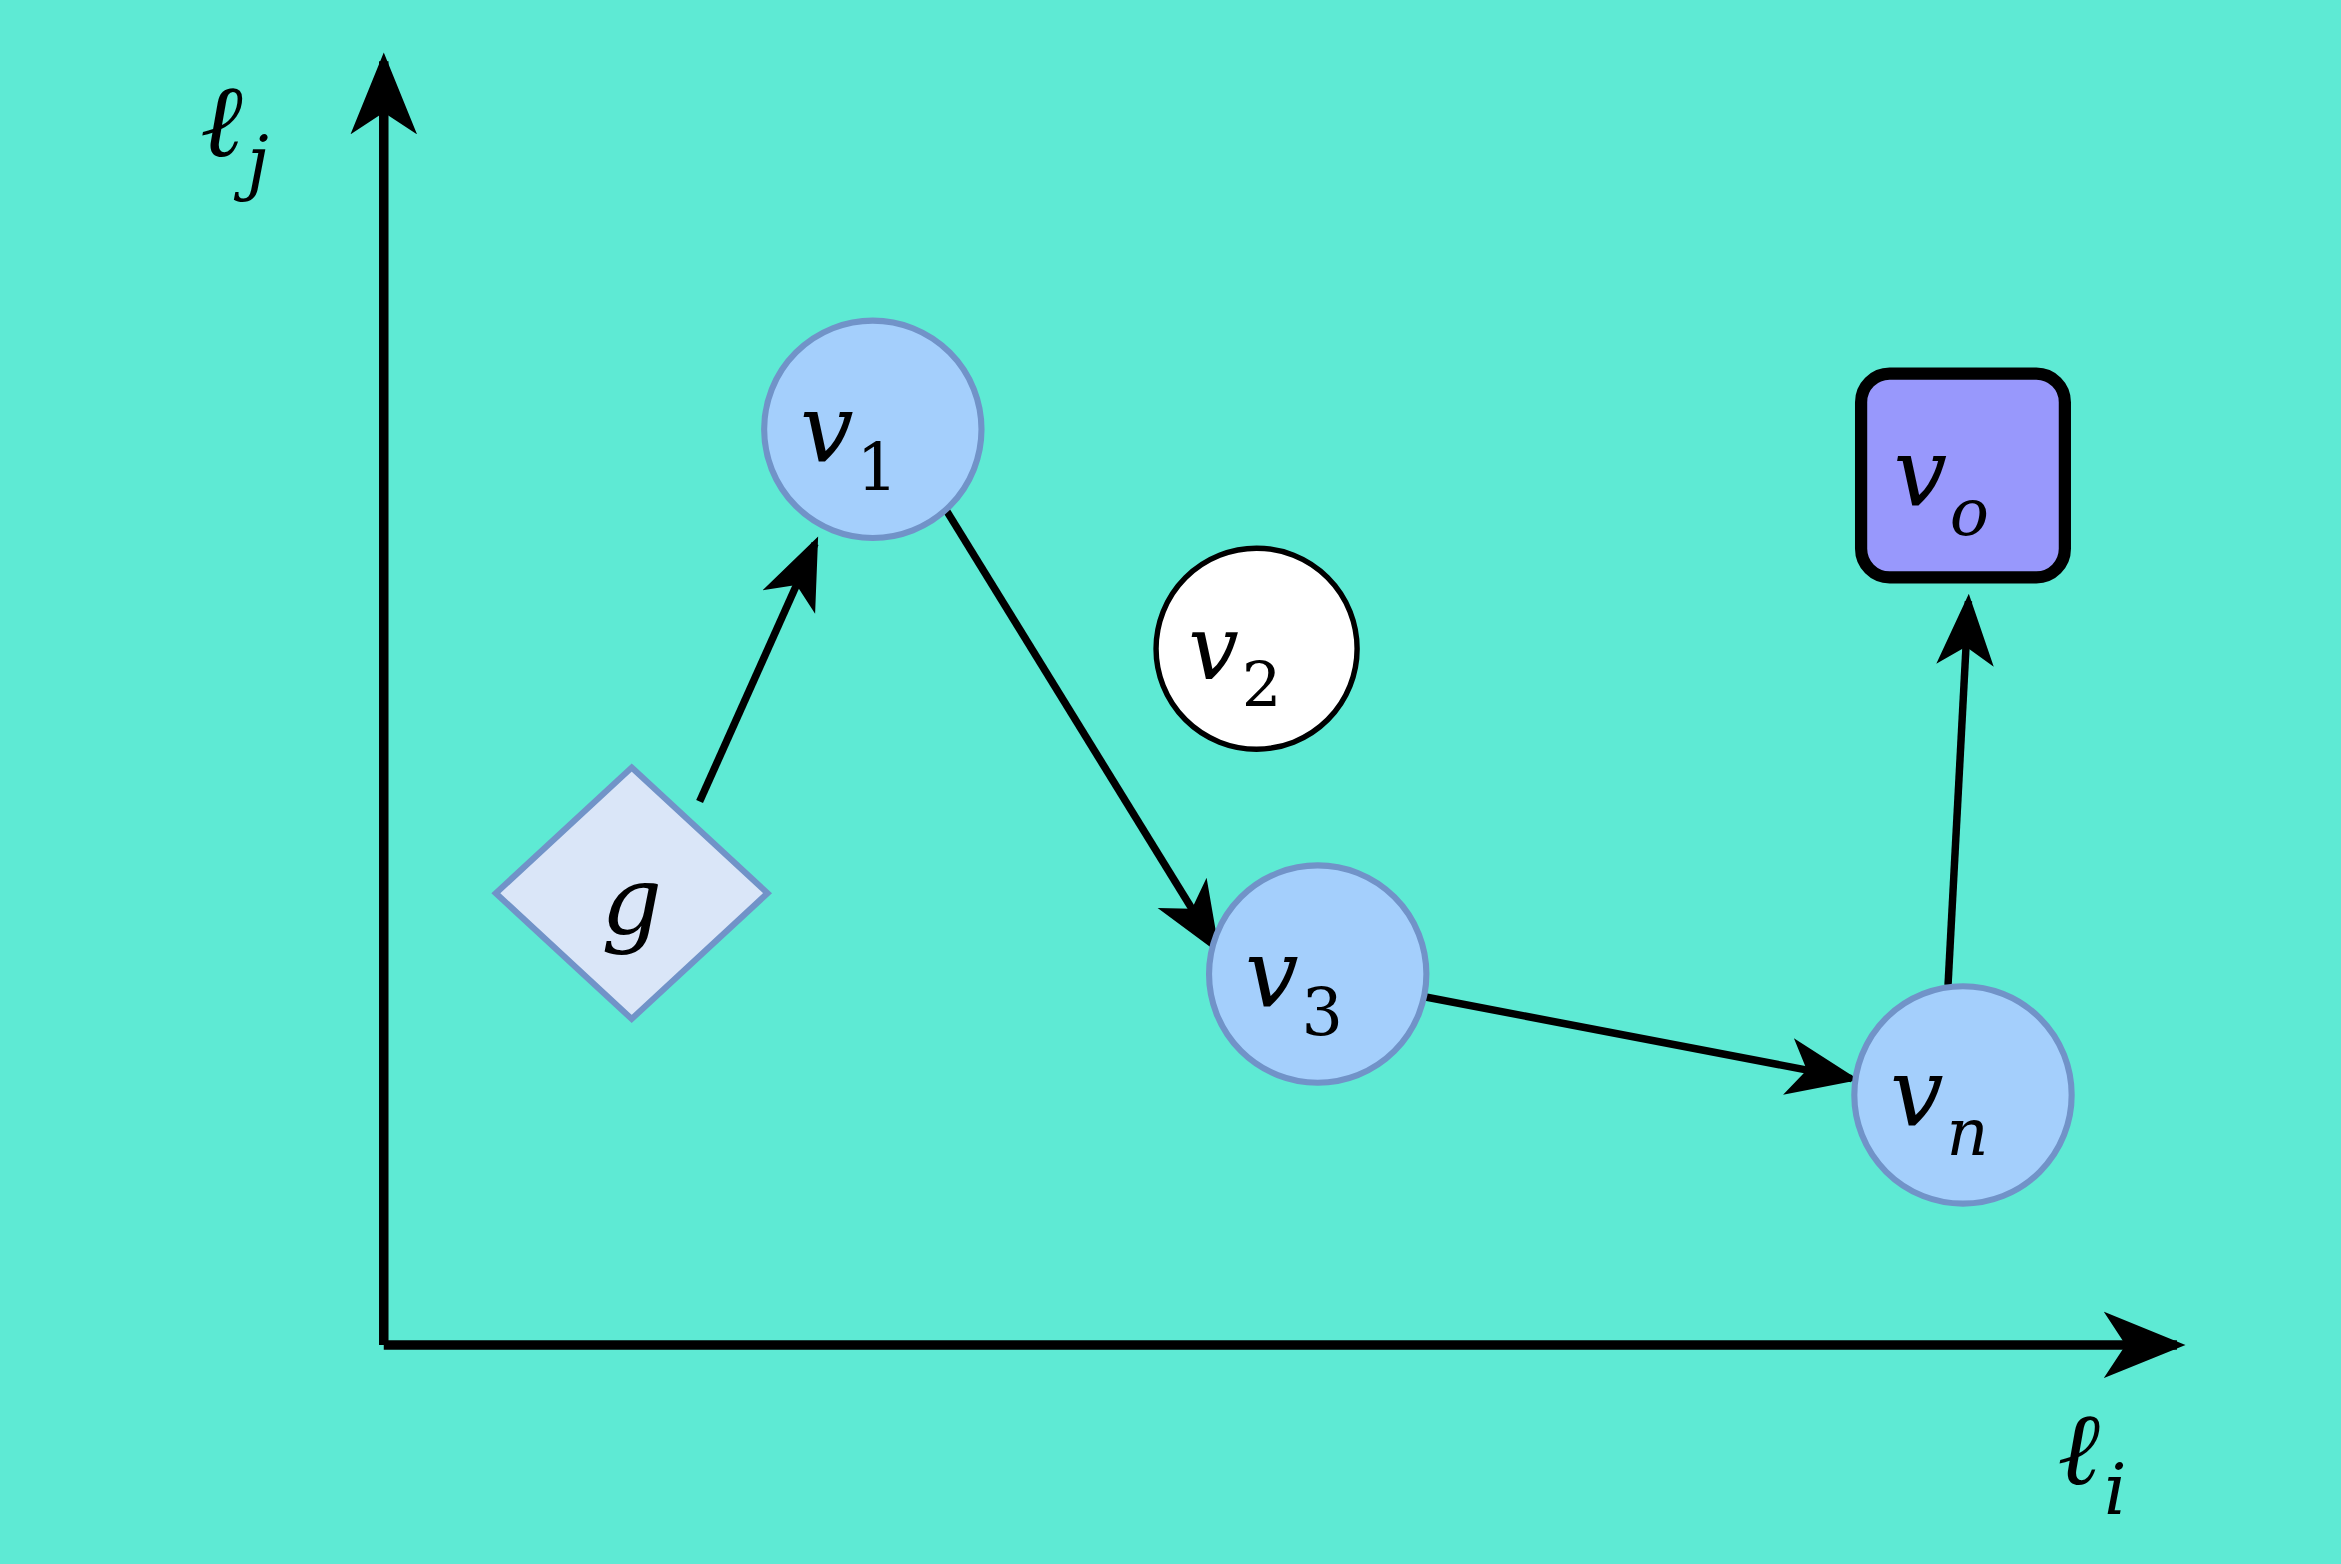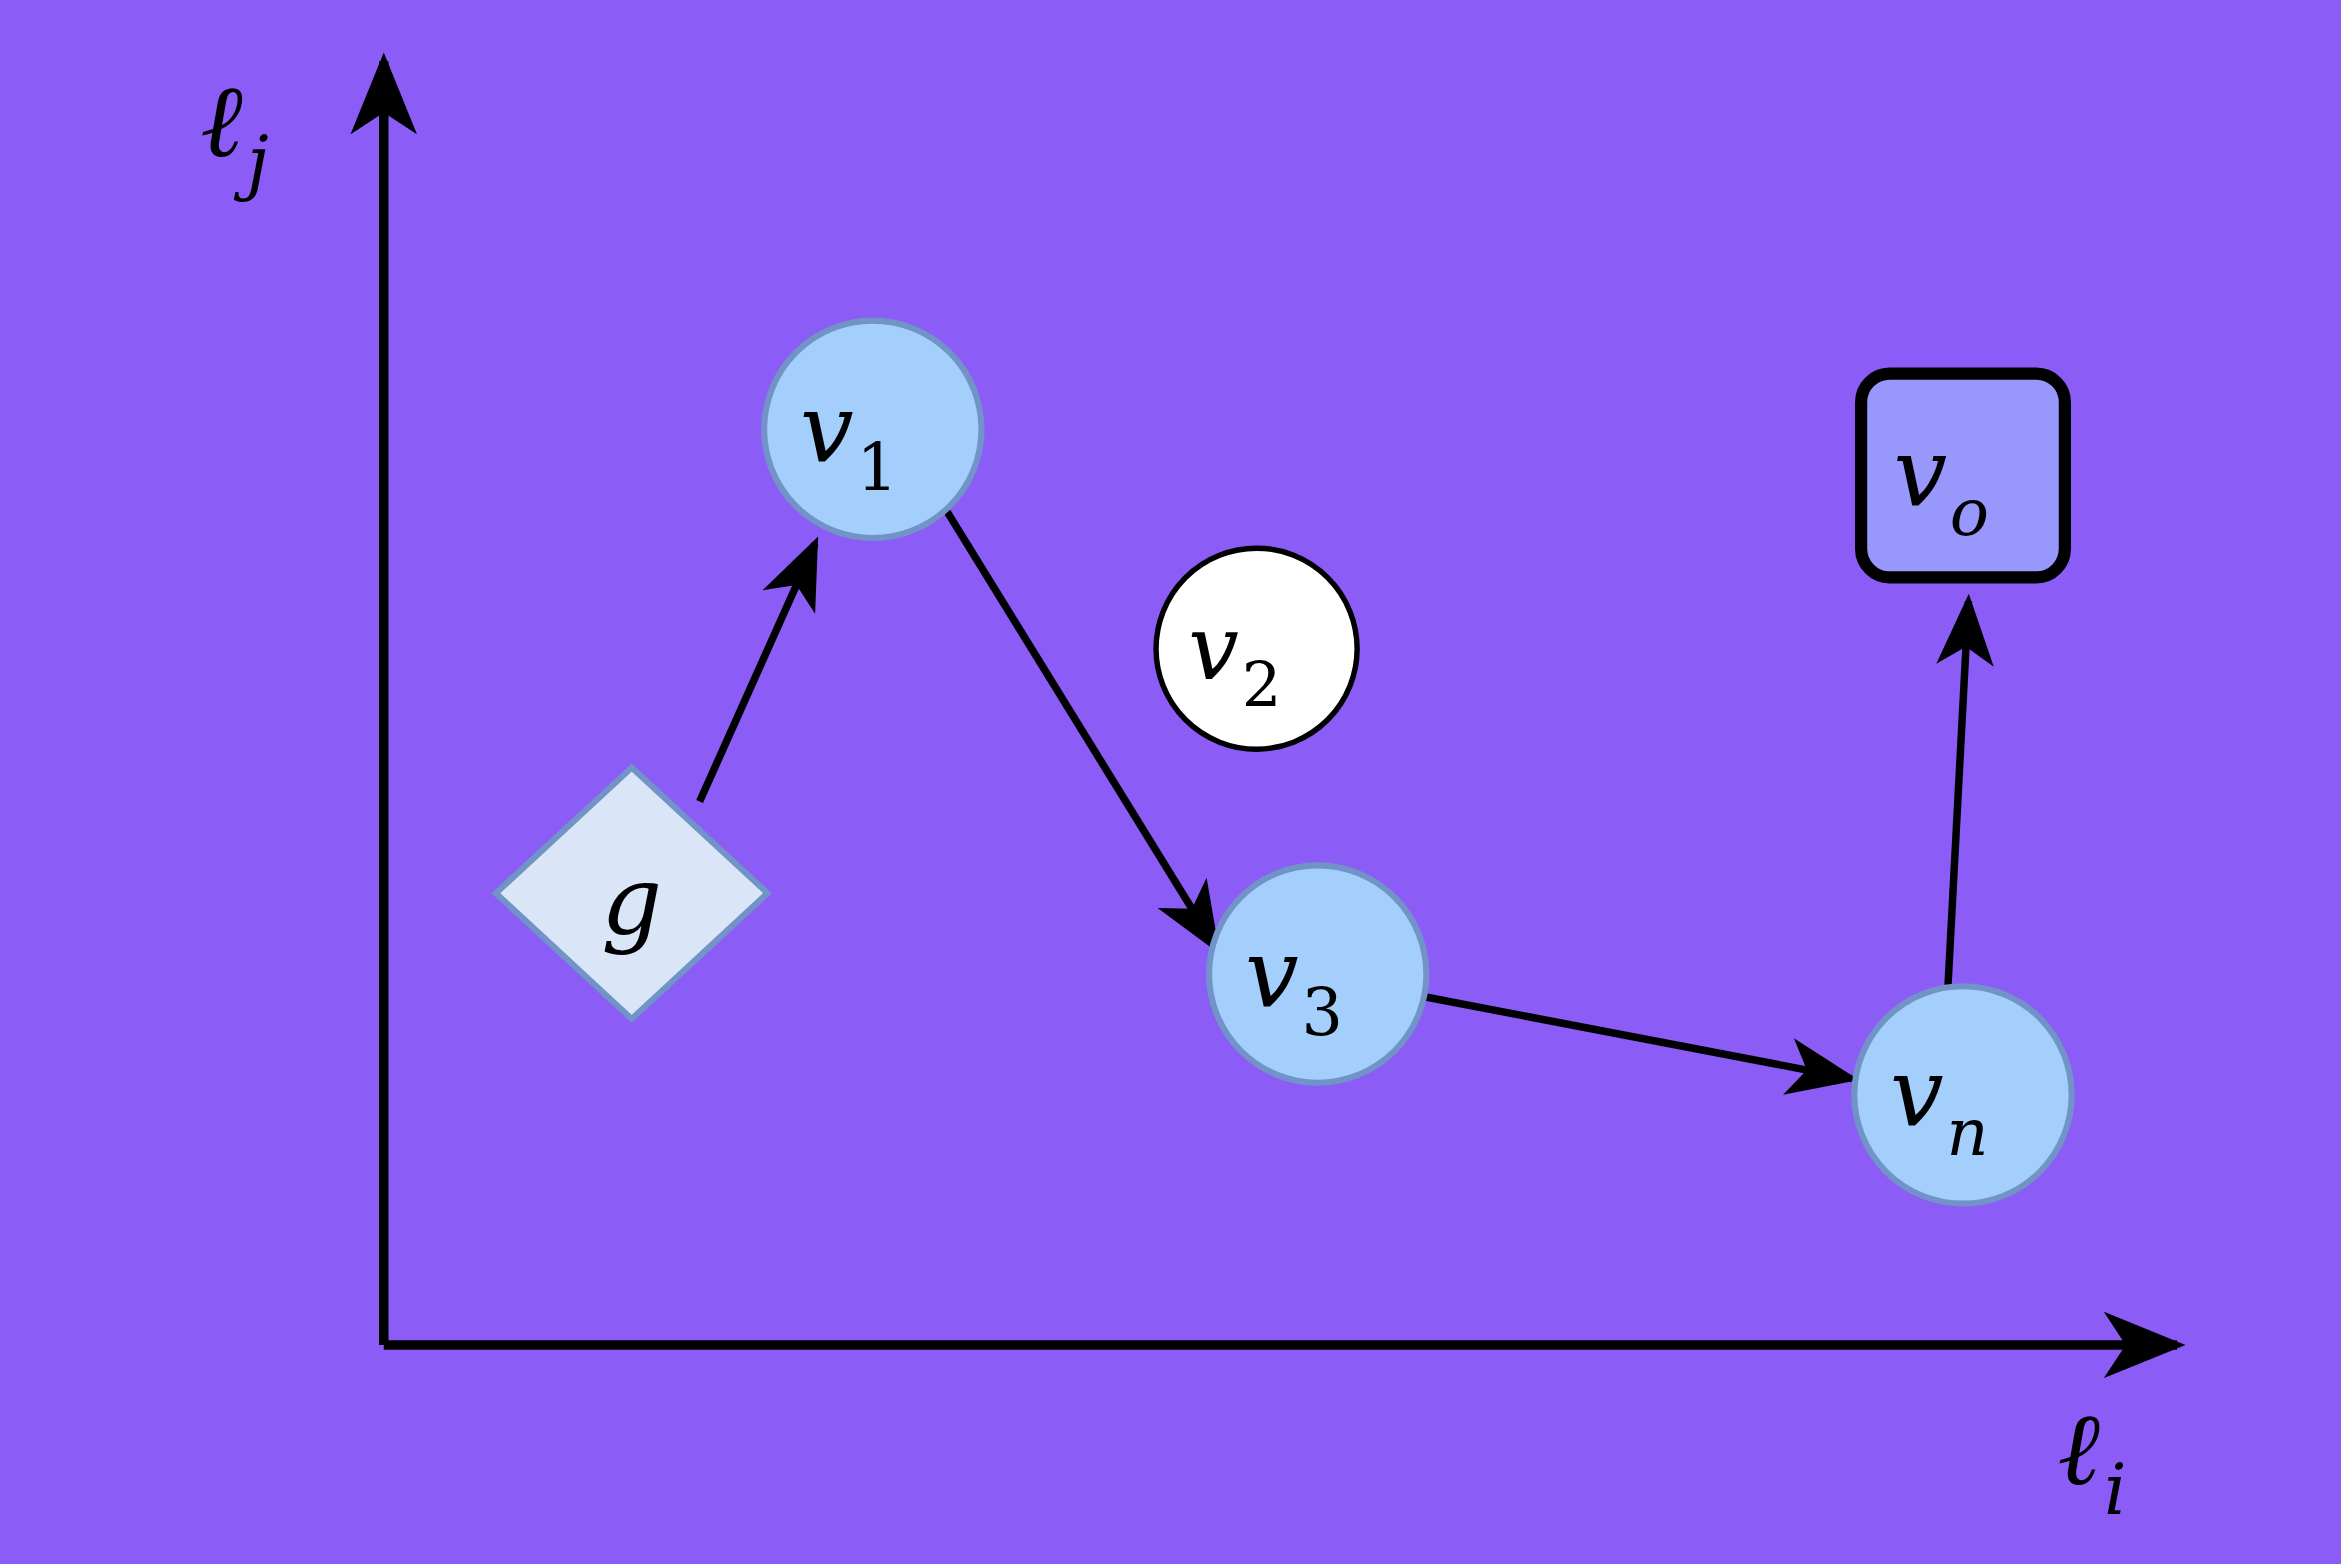--- a/index.html
+++ b/index.html
@@ -10,21 +10,21 @@
   body {
     width: 2342px;
     height: 1565px;
     font-family: "Liberation Serif", "DejaVu Serif", serif;
     overflow: hidden;
   }
   #canvas {
     position: relative;
     width: 2342px;
     height: 1565px;
-    background: #8b5cf6;
+    background: #5eead4;
   }
   #scene {
     position: absolute;
     inset: 0;
     width: 100%;
     height: 100%;
   }
   .node-label, .axis-label {
     font-family: "DejaVu Serif", "Liberation Serif", serif;
     font-style: italic;

